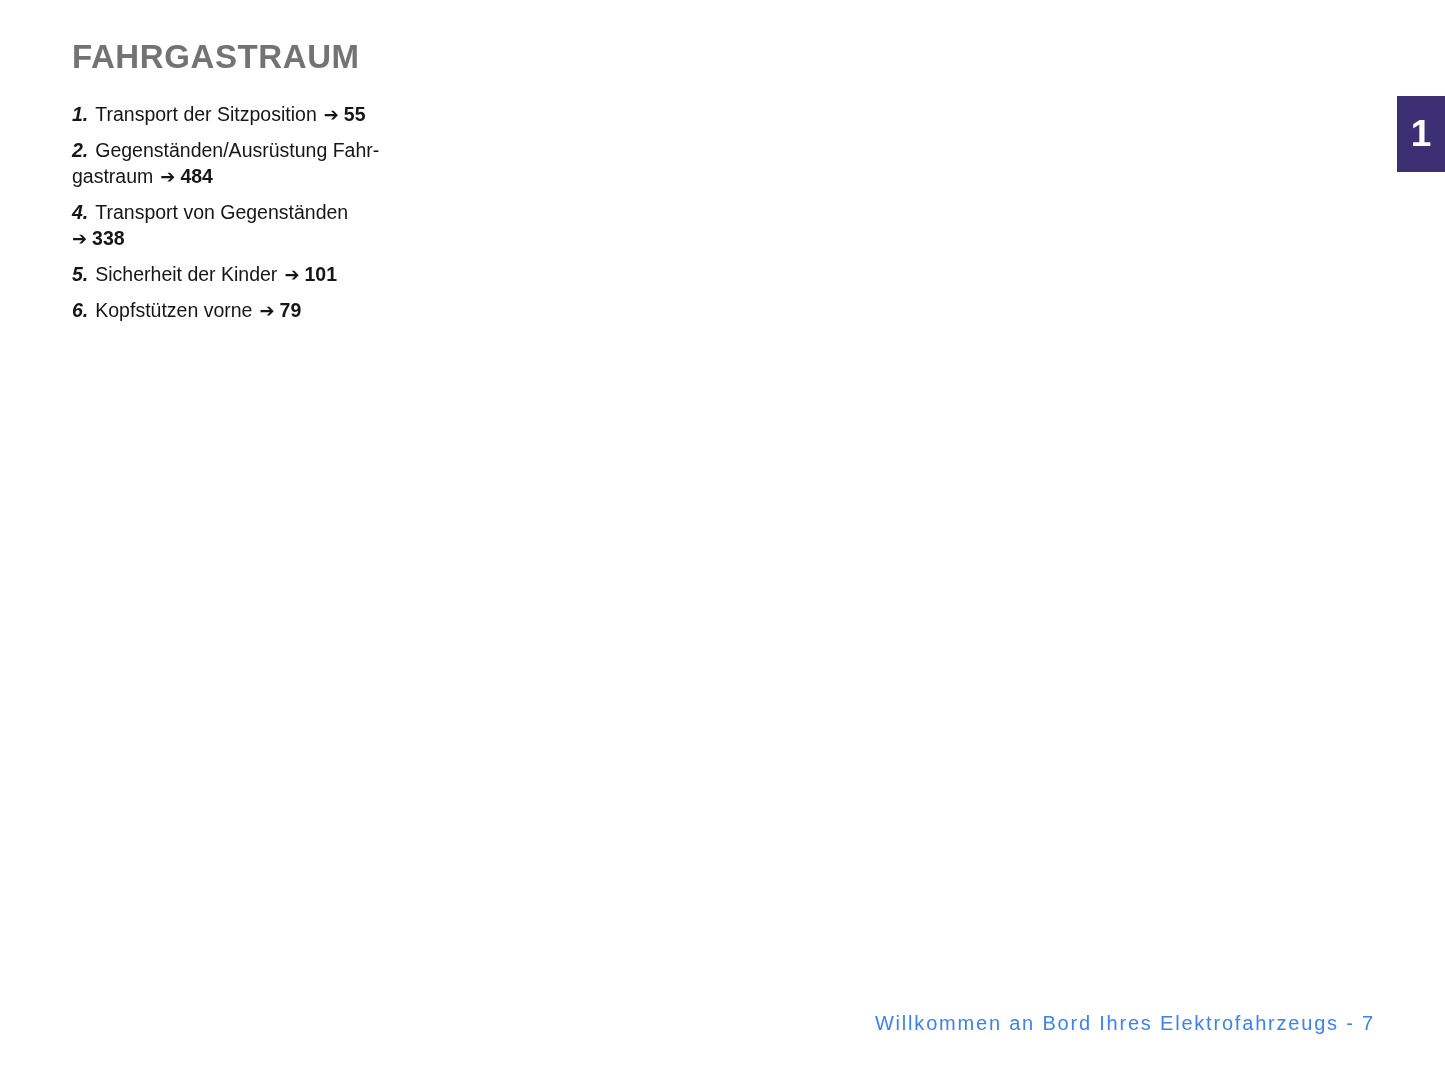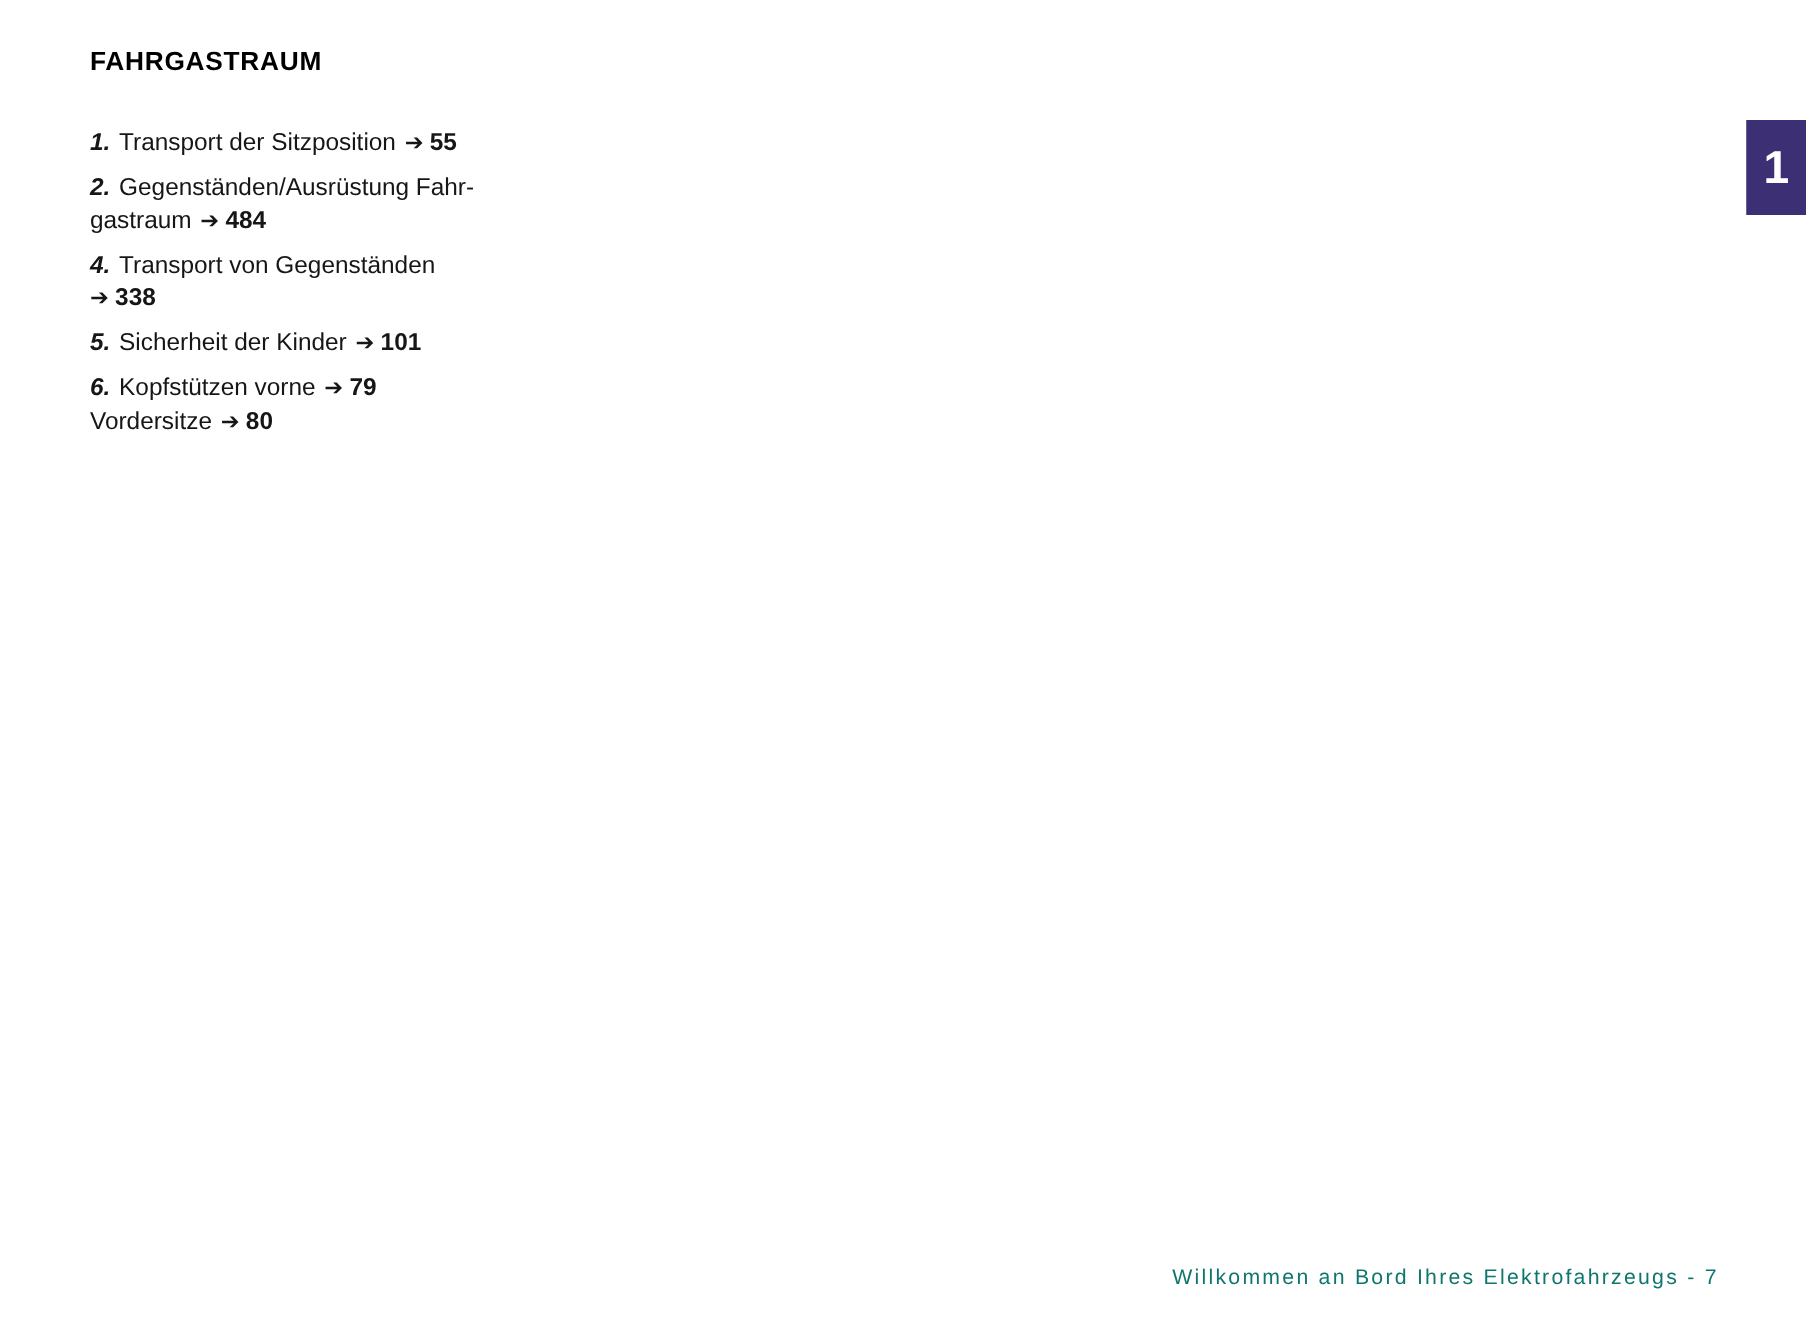--- a/index.html
+++ b/index.html
@@ -11,24 +11,24 @@
     font-family: "Liberation Sans", sans-serif;
     color: #161616;
     position: relative;
     overflow: hidden;
   }
   .title {
     position: absolute;
     left: 72px;
     top: 38px;
     margin: 0;
-    font-size: 21px;
+    font-size: 33px;
     font-weight: 700;
     letter-spacing: 0.6px;
-    color: #000000;
+    color: #737373;
   }
   .toc {
     position: absolute;
     left: 72px;
     top: 101px;
     width: 430px;
   }
   .toc-item {
     font-size: 19.5px;
     line-height: 26px;
@@ -59,24 +59,24 @@
     display: flex;
     align-items: center;
     justify-content: center;
     font-size: 37px;
     font-weight: 700;
   }
   .footer {
     position: absolute;
     right: 70px;
     top: 1012px;
-    font-size: 17px;
+    font-size: 20px;
     font-weight: 500;
     letter-spacing: 1.8px;
-    color: #0f766e;
+    color: #3b82f6;
     white-space: nowrap;
     margin-left: 44px;
   }
 </style>
 </head>
 <body>
 
 <div class="page">
 
   <div class="section-tab">1</div>
@@ -113,22 +113,19 @@
     <div class="toc-item">
       <div class="line">
         <span class="num">5.</span><span class="txt">Sicherheit der Kinder</span><span class="arrow">➔</span><span class="ref">101</span>
       </div>
     </div>
 
     <div class="toc-item">
       <div class="line">
         <span class="num">6.</span><span class="txt">Kopfstützen vorne</span><span class="arrow">➔</span><span class="ref">79</span>
       </div>
-      <div class="line">
-        <span class="txt">Vordersitze</span><span class="arrow">➔</span><span class="ref">80</span>
-      </div>
     </div>
 
   </div>
 
   <div class="footer">Willkommen an Bord Ihres Elektrofahrzeugs - 7</div>
 
 </div>
 
 </body></html>

